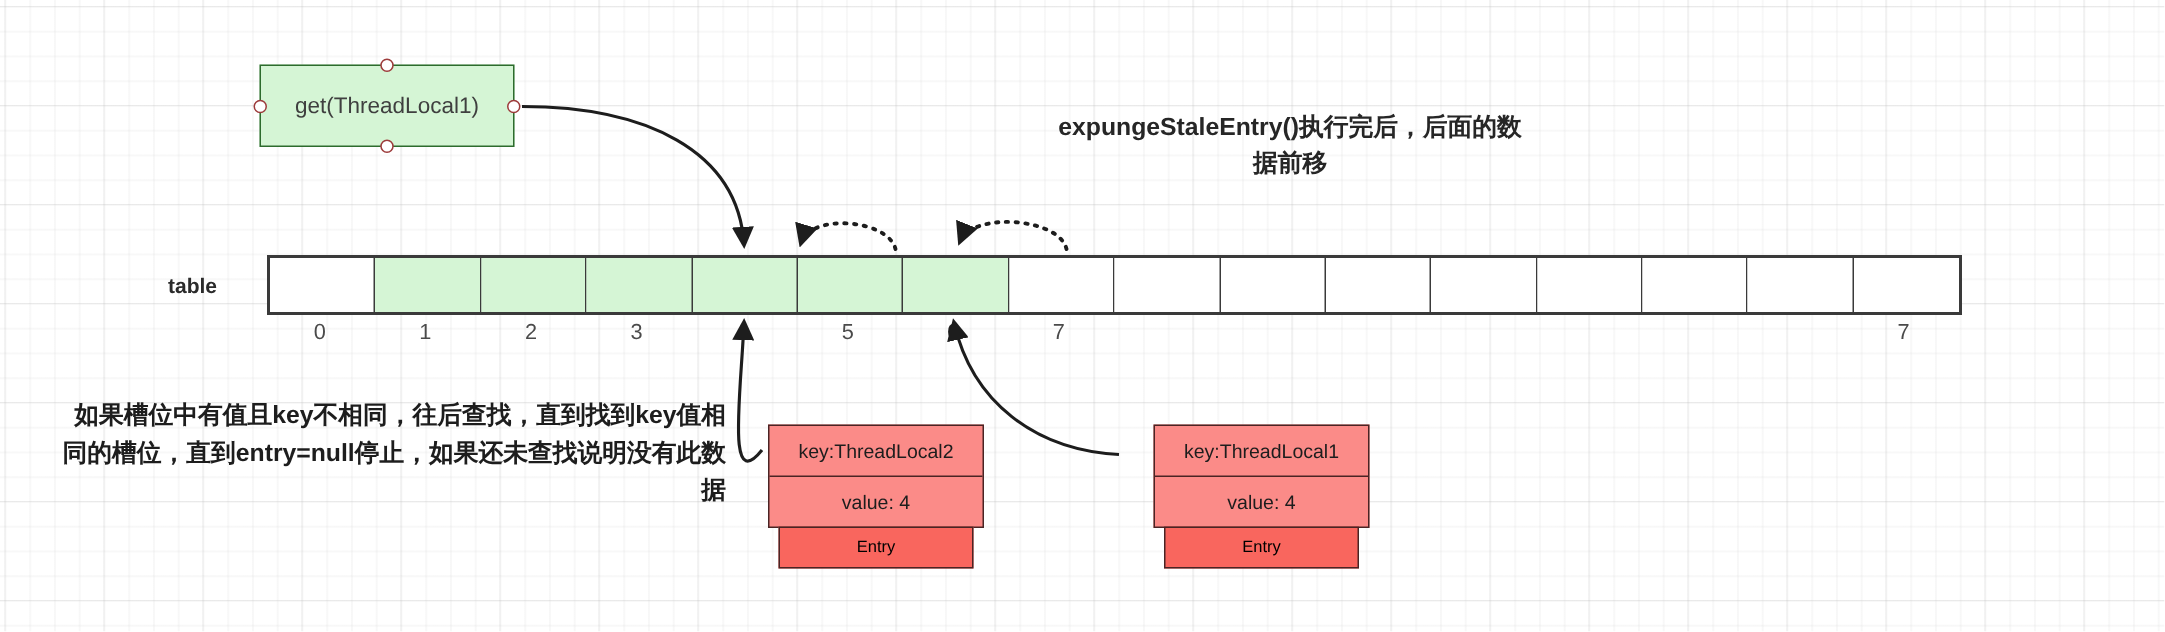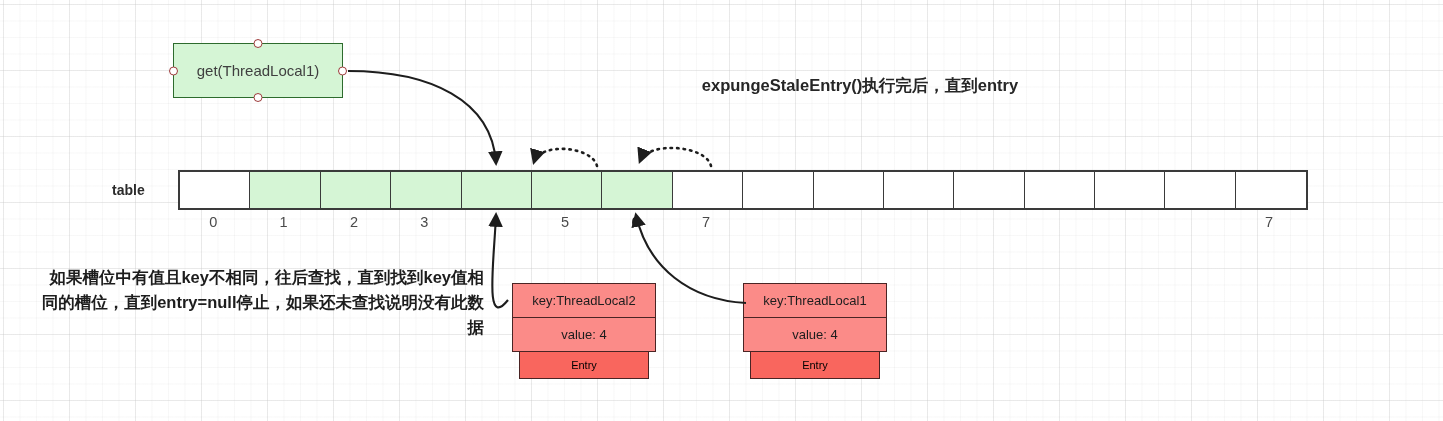--- a/index.html
+++ b/index.html
@@ -169,21 +169,21 @@
 <div id="canvas">
 
   <div class="call-box">
     <span>get(ThreadLocal1)</span>
     <span class="handle h-left"></span>
     <span class="handle h-right"></span>
     <span class="handle h-top"></span>
     <span class="handle h-bottom"></span>
   </div>
 
-  <div class="note-top">expungeStaleEntry()执行完后，直到entry</div>
+  <div class="note-top">expungeStaleEntry()执行完后，后面的数据前移</div>
 
   <div class="table-label">table</div>
   <div class="table-row" id="table-row">
       <div class="cell"></div>
       <div class="cell filled"></div>
       <div class="cell filled"></div>
       <div class="cell filled"></div>
       <div class="cell filled"></div>
       <div class="cell filled"></div>
       <div class="cell filled"></div>
@@ -219,21 +219,21 @@
   <div class="note-left">如果槽位中有值且key不相同，往后查找，直到找到key值相同的槽位，直到entry=null停止，如果还未查找说明没有此数据</div>
 
   <div class="entry-group" style="left:512px; top:283px;">
     <div class="entry-kv">
       <div class="entry-key bold">key:ThreadLocal2</div>
       <div class="entry-value bold">value: 4</div>
     </div>
     <div class="entry-foot">Entry</div>
   </div>
 
-  <div class="entry-group" style="left:722px; top:283px;padding-left:21px;">
+  <div class="entry-group" style="left:748px; top:283px;padding-left:21px;">
     <div class="entry-kv">
       <div class="entry-key">key:ThreadLocal1</div>
       <div class="entry-value bold">value: 4</div>
     </div>
     <div class="entry-foot">Entry</div>
   </div>
 
   <svg id="arrows">
     <defs>
       <marker id="ah" viewBox="0 0 10 10" refX="8" refY="5" markerWidth="7" markerHeight="7" orient="auto-start-reverse">

